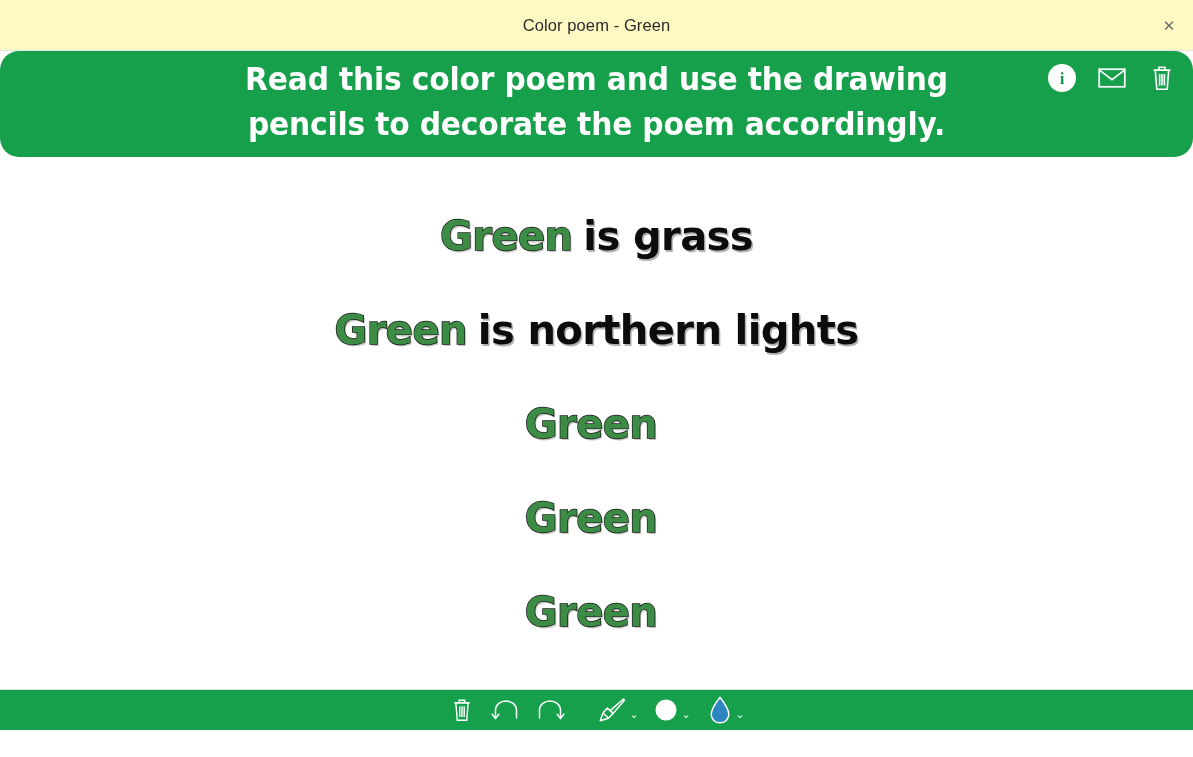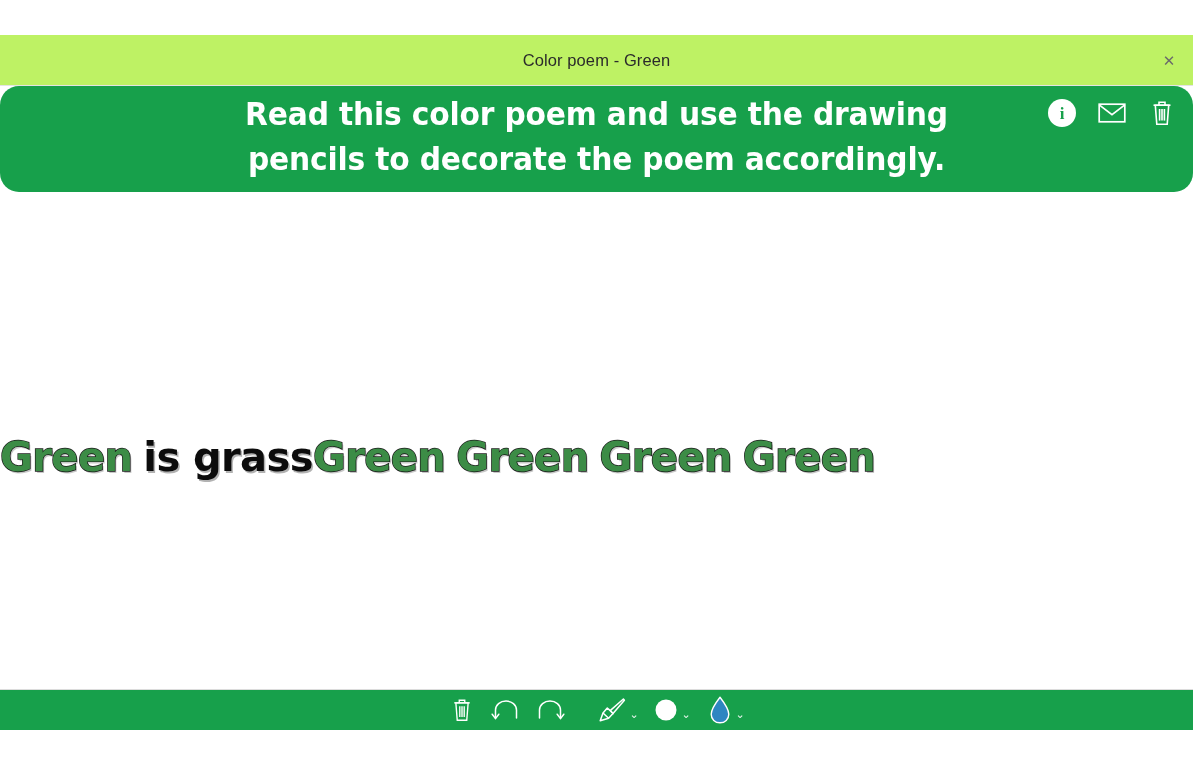--- a/index.html
+++ b/index.html
@@ -18,26 +18,25 @@
     background: #ffffff;
     display: flex;
     flex-direction: column;
   }
 
   
   .titlebar {
     position: relative;
     height: 51px;
     flex: 0 0 51px;
-    background: #bef264;
+    background: #fef9c3;
     display: flex;
     align-items: center;
     justify-content: center;
     border-bottom: 1px solid #e3e3e3;
-    margin-top: 35px;
   }
   .titlebar-title {
     font-size: 16.5px;
     color: #2b2b2b;
     font-weight: 400;
     letter-spacing: .1px;
     user-select: none;
   }
   .titlebar-close {
     position: absolute;
@@ -108,21 +107,21 @@
     font-family: "Liberation Serif", serif;
     line-height: 1;
   }
 
   
   .canvas {
     flex: 1 1 auto;
     background: #ffffff;
     position: relative;
     display: flex;
-    flex-direction: row;
+    flex-direction: column;
     align-items: center;
     justify-content: flex-start;
     padding-top: 32px;
     overflow: hidden;
   }
   .poem-line {
     height: 94px;
     display: flex;
     align-items: center;
     justify-content: center;
@@ -221,20 +220,21 @@
 
   <div class="canvas">
 
     <div class="poem-line">
       <span class="kw">Green</span>
       <span class="rest">is grass</span>
     </div>
 
     <div class="poem-line">
       <span class="kw">Green</span>
+      <span class="rest">is northern lights</span>
     </div>
 
     <div class="poem-line">
       <span class="kw">Green</span>
     </div>
 
     <div class="poem-line">
       <span class="kw">Green</span>
     </div>
 

